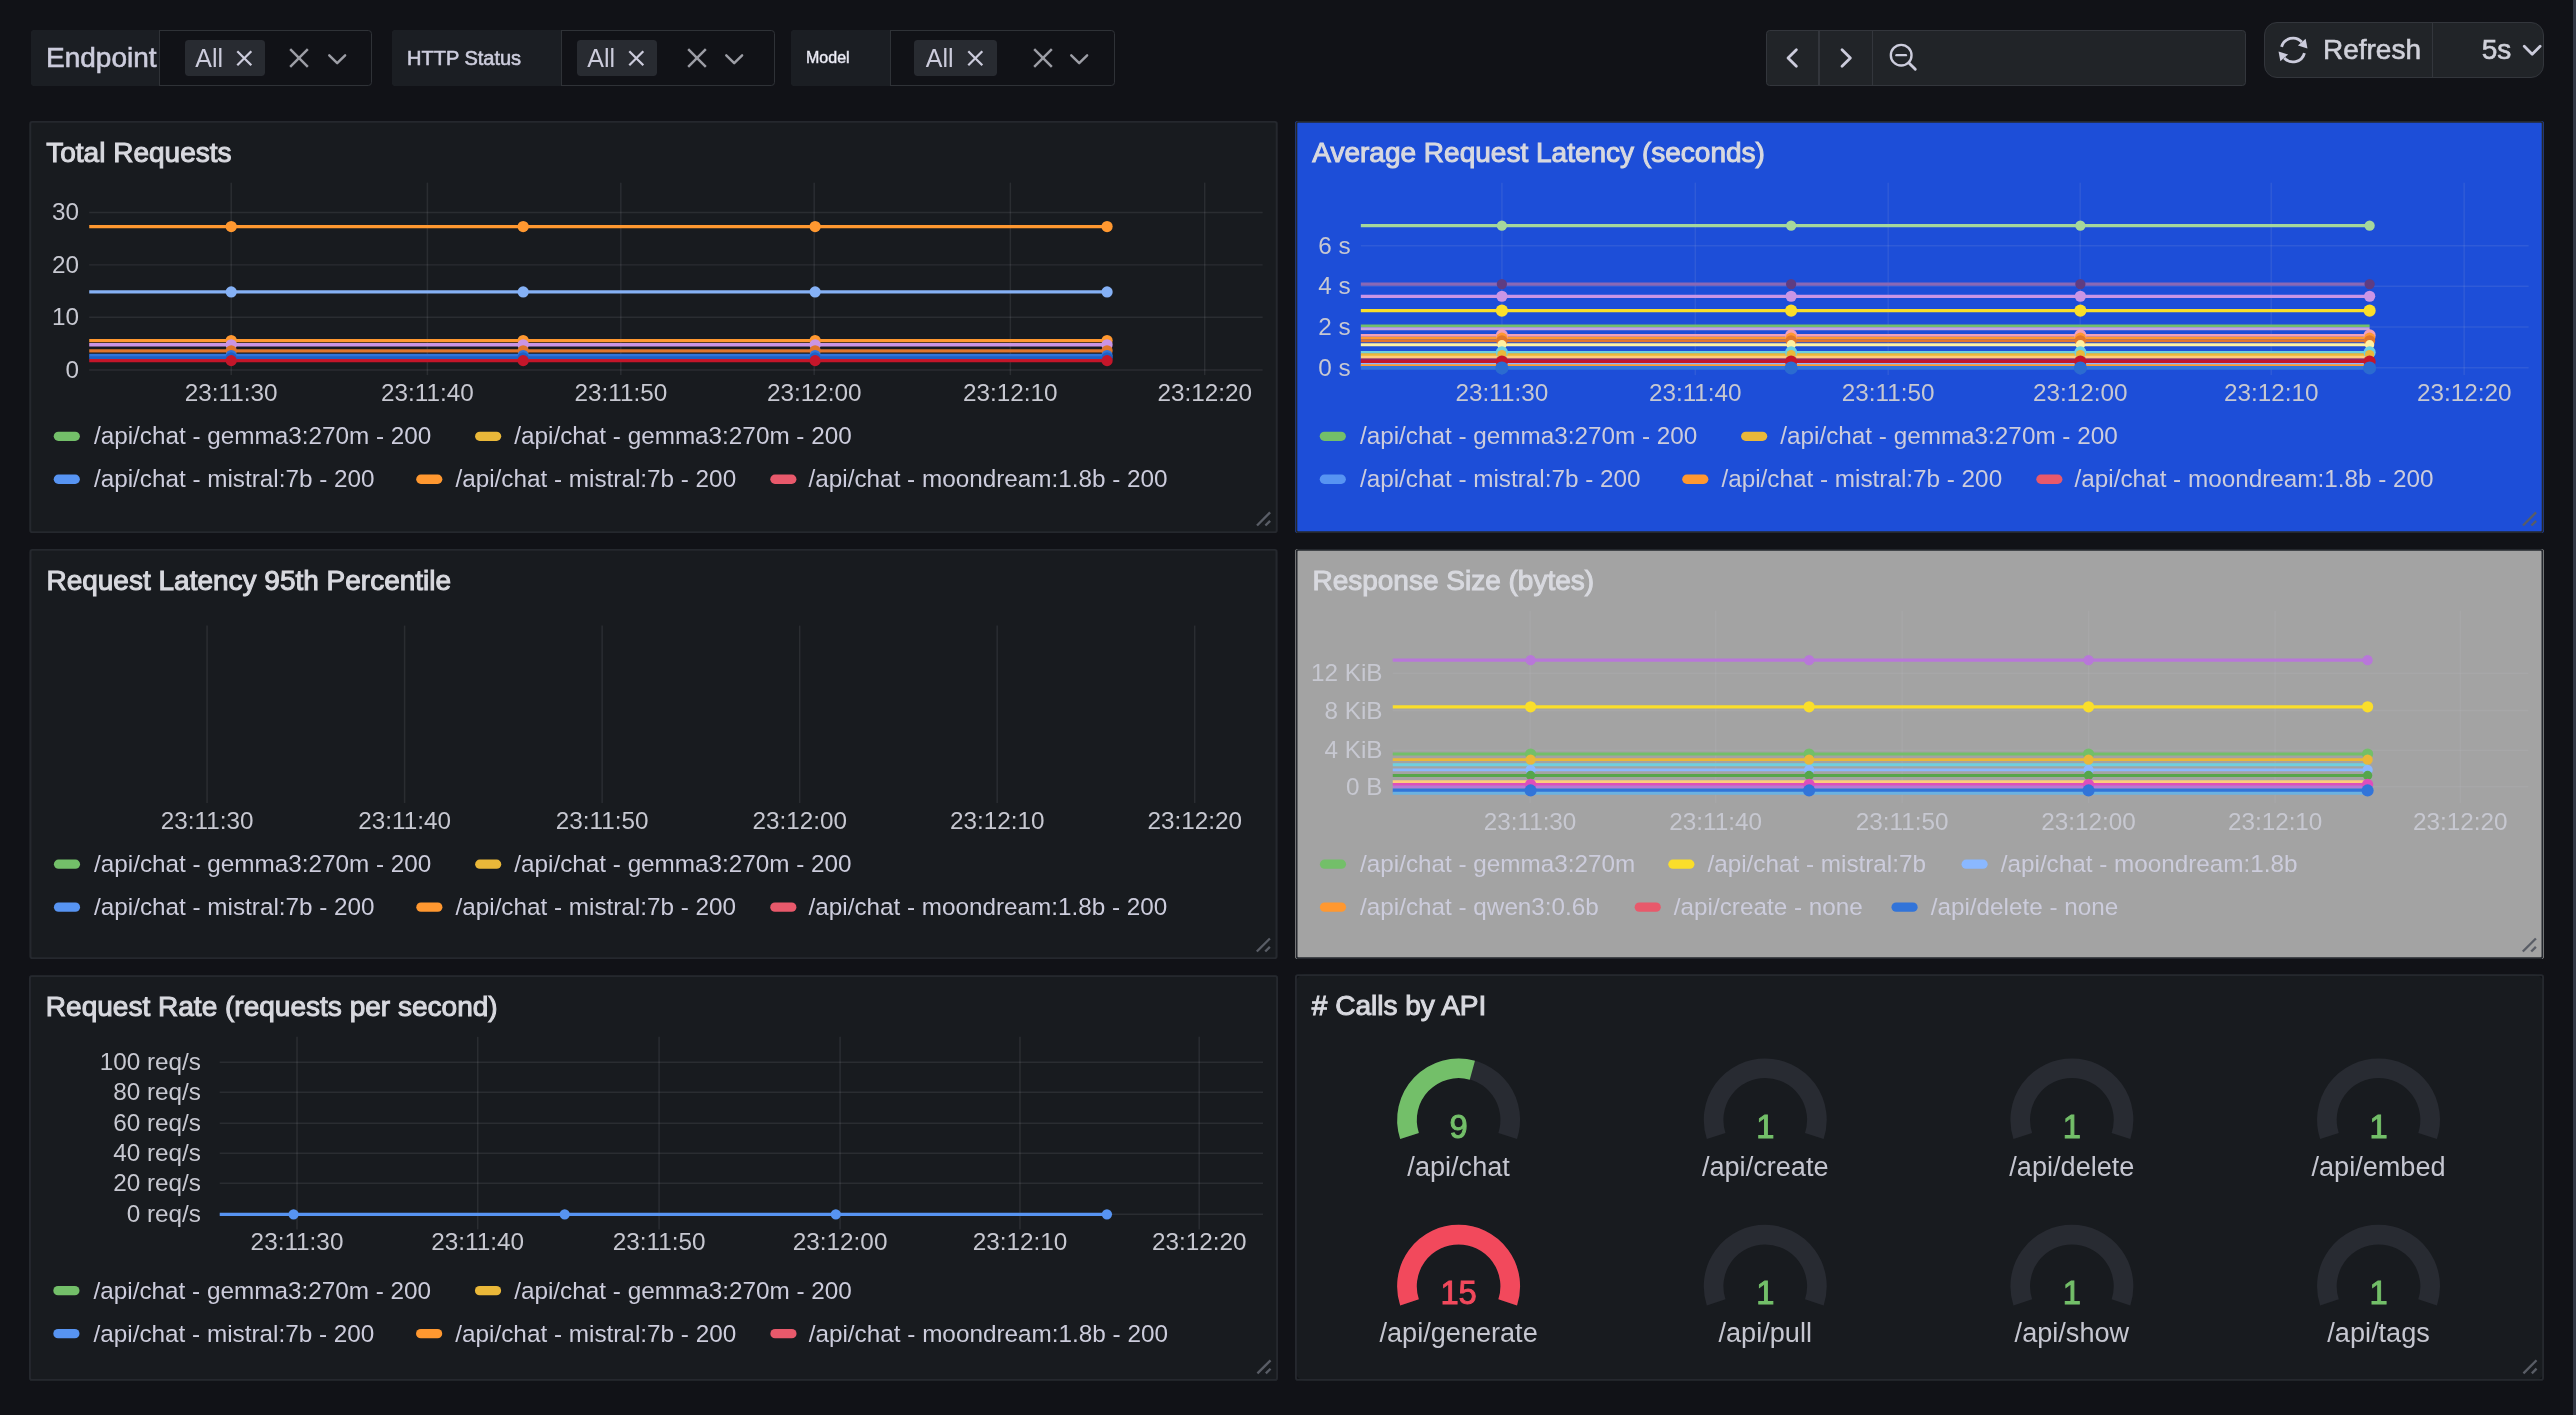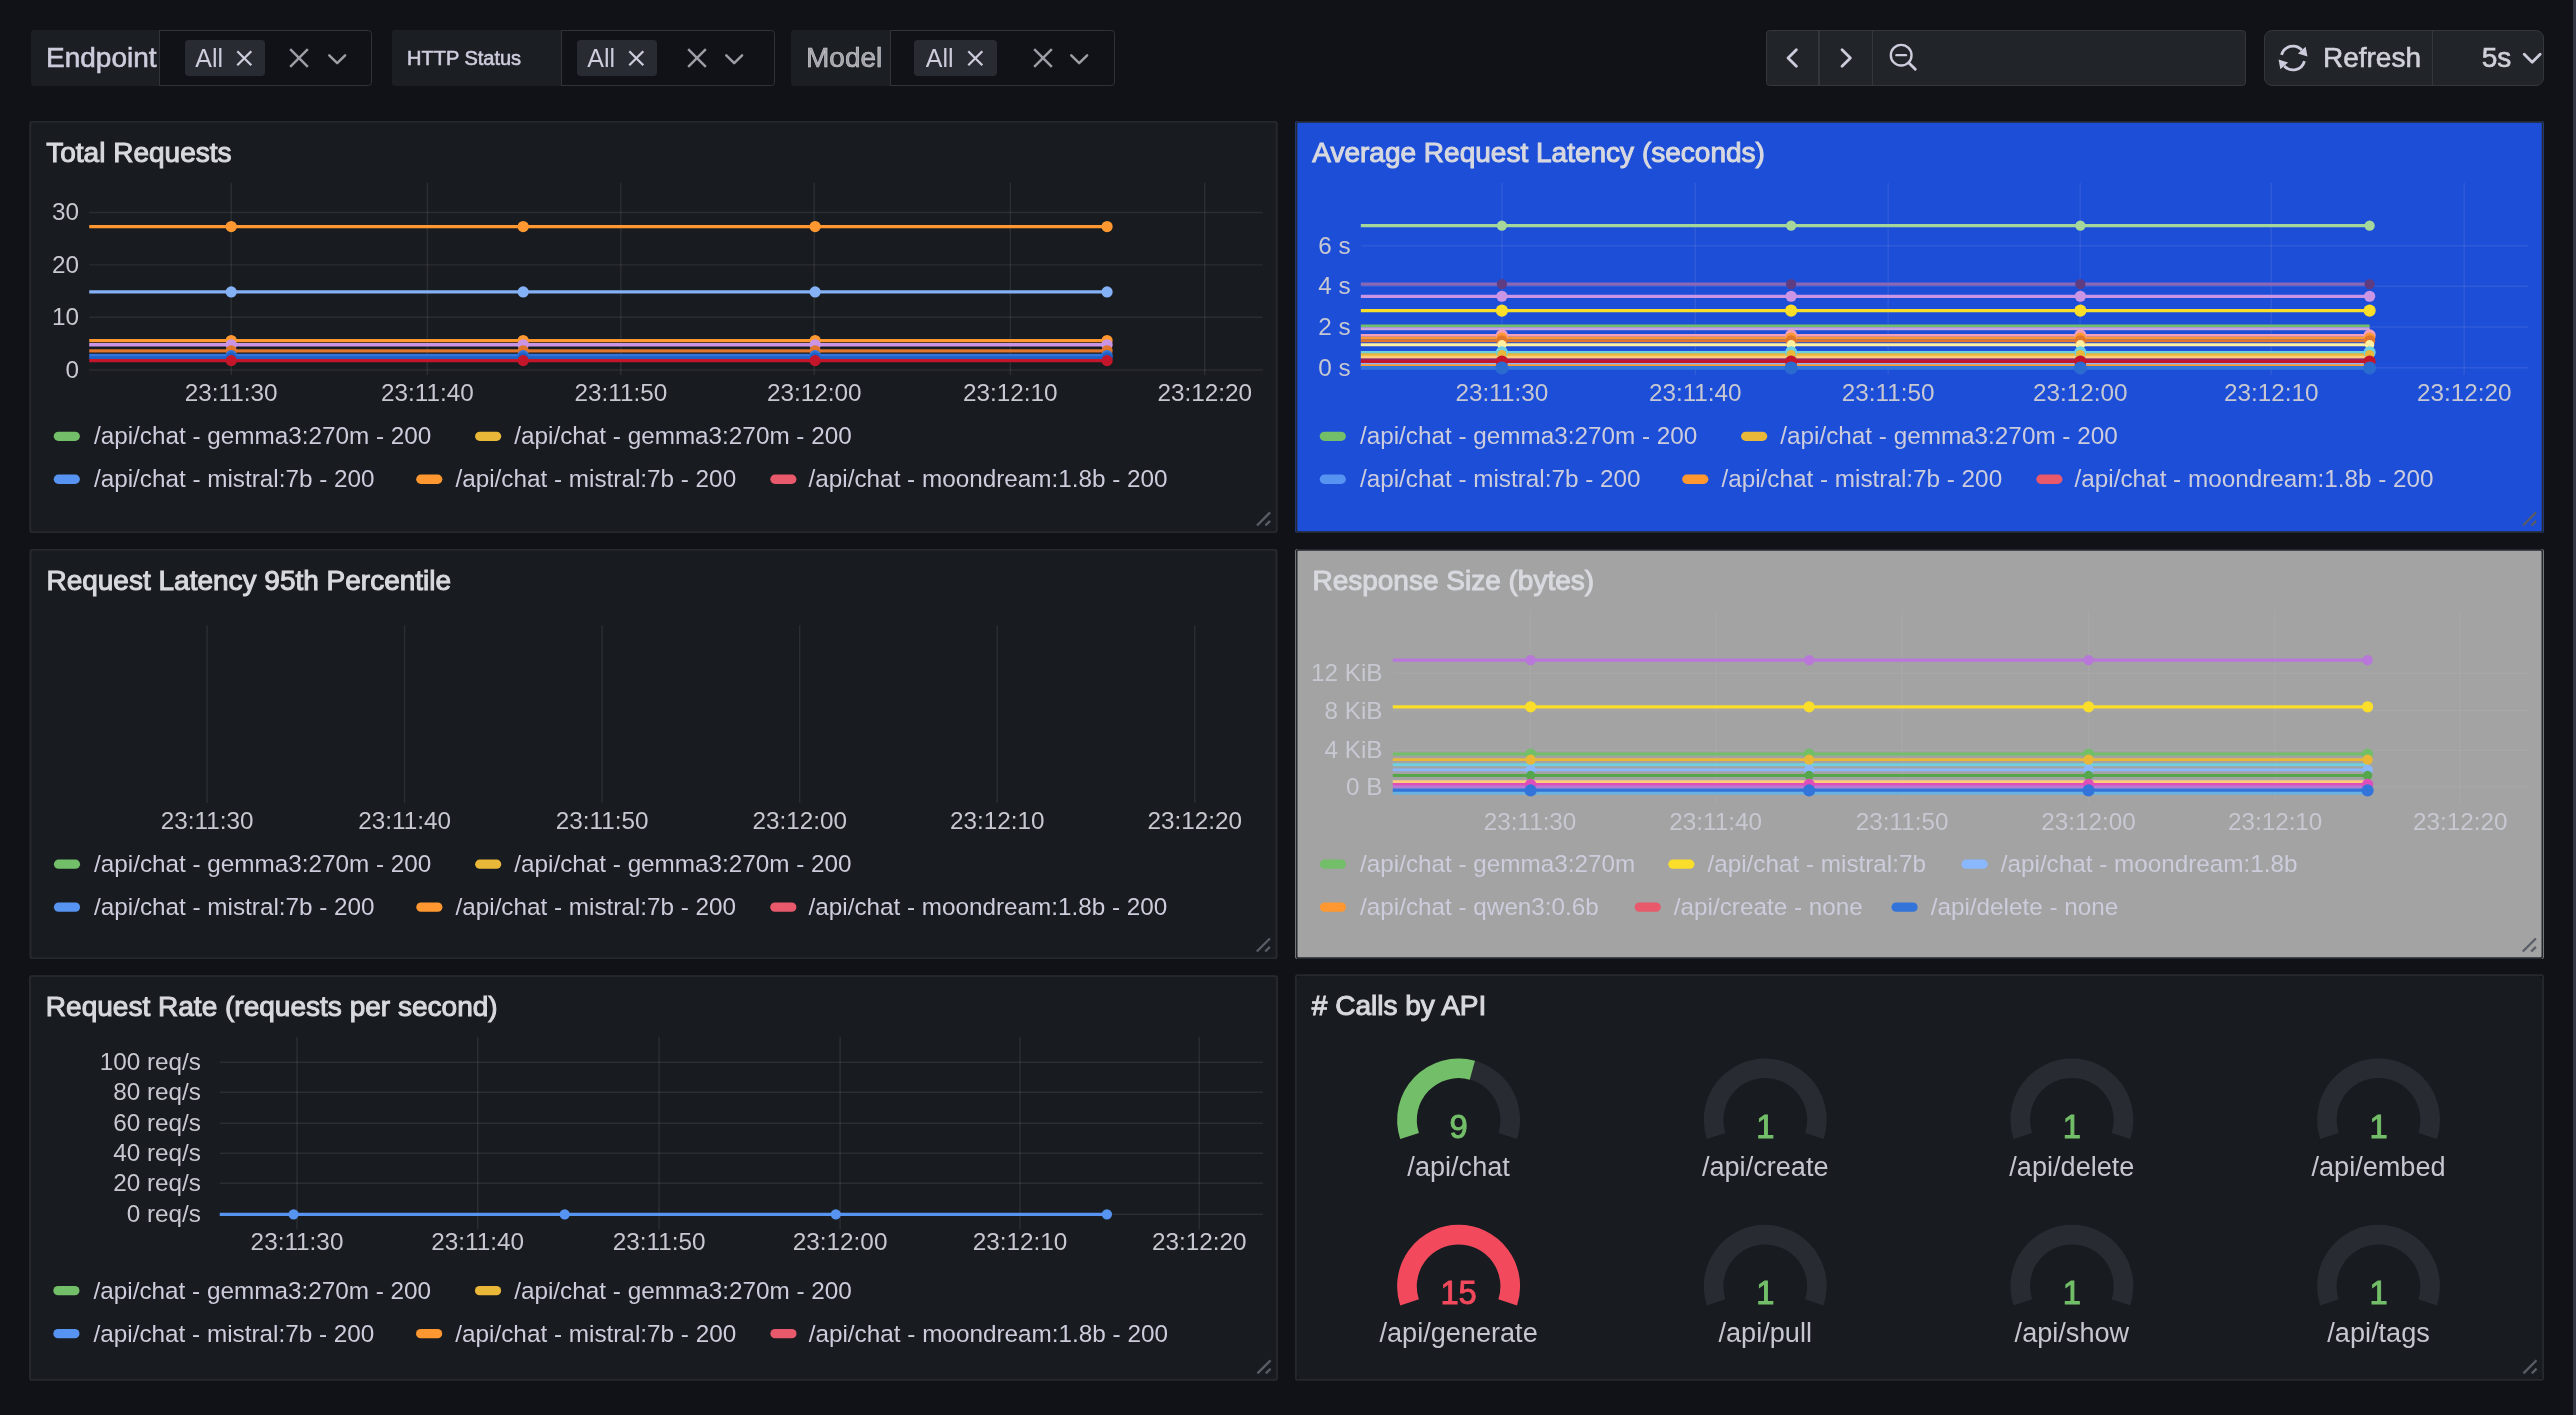--- a/index.html
+++ b/index.html
@@ -40,21 +40,21 @@
       <line x1="4.5" y1="4.5" x2="23.5" y2="23.5" stroke="#9d9ea6" stroke-width="2.6"></line>
       <line x1="4.5" y1="23.5" x2="23.5" y2="4.5" stroke="#9d9ea6" stroke-width="2.6"></line>
     </svg>
     <svg style="position:absolute;left:331px;top:18.7px" width="22.4" height="22.4" viewBox="0 0 24 24">
       <polyline points="3.5,6.75 12,15.25 20.5,6.75" fill="none" stroke="#9d9ea6" stroke-width="2.6" stroke-linecap="round" stroke-linejoin="round"></polyline>
     </svg>
   </div>
 <div style="position:absolute;left:791px;top:30px;width:324px;height:56px;">
     <div style="position:absolute;inset:0;border:1.9px solid #2f3237;border-radius:3.7px"></div>
     <div style="position:absolute;left:0;top:0;width:100px;height:56px;background:#1b1e23;border-right:1.9px solid #2f3237;border-radius:3.7px 0 0 3.7px;display:flex;align-items:center;padding-left:15px;box-sizing:border-box">
-      <span style="font-size:28px;color:#a3a3a3;white-space:nowrap;-webkit-text-stroke:0.6px #ccccdc">Model</span>
+      <span style="font-size:16px;color:#ffffff;white-space:nowrap;-webkit-text-stroke:0.6px #ccccdc">Model</span>
     </div>
     <div style="position:absolute;left:123px;top:10.3px;width:83px;height:36px;background:#282b31;border-radius:3.7px;display:flex;align-items:center;justify-content:center;gap:11.2px">
       <span style="font-size:25px;color:#ccccdc">All</span>
       <svg width="20.6" height="20.6" viewBox="0 0 22 22">
         <line x1="3.5" y1="3.5" x2="18.5" y2="18.5" stroke="#ccccdc" stroke-width="2.4"></line>
         <line x1="3.5" y1="18.5" x2="18.5" y2="3.5" stroke="#ccccdc" stroke-width="2.4"></line>
       </svg>
     </div>
     <svg style="position:absolute;left:239px;top:15px" width="26" height="26" viewBox="0 0 28 28">
       <line x1="4.5" y1="4.5" x2="23.5" y2="23.5" stroke="#9d9ea6" stroke-width="2.6"></line>
@@ -76,21 +76,21 @@
       </svg>
     </div>
     <div style="width:62px;display:flex;align-items:center;justify-content:center;border-left:1.9px solid #33363c">
       <svg width="32" height="32" viewBox="0 0 34 34">
         <circle cx="14" cy="14" r="11" fill="none" stroke="#ccccdc" stroke-width="2.5"></circle>
         <line x1="22" y1="22" x2="29" y2="29" stroke="#ccccdc" stroke-width="3" stroke-linecap="round"></line>
         <line x1="9" y1="14" x2="19" y2="14" stroke="#ccccdc" stroke-width="2.5" stroke-linecap="round"></line>
       </svg>
     </div>
   </div>
-<div style="position:absolute;left:2264px;top:30px;width:280px;height:56px;background:#212428;border:1.9px solid #33363c;border-radius:8px;box-sizing:border-box;display:flex;align-items:stretch">
+<div style="position:absolute;left:2264px;top:22px;width:280px;height:56px;background:#212428;border:1.9px solid #33363c;border-radius:13px;box-sizing:border-box;display:flex;align-items:stretch">
     <div style="flex:1;display:flex;align-items:center;justify-content:center;gap:13px">
       <svg width="34" height="34" viewBox="0 0 36 36">
         <path d="M 5.9 14.8 A 12.5 12.5 0 0 1 27.3 9.6" fill="none" stroke="#ccccdc" stroke-width="3"></path>
         <path d="M 30.1 21.2 A 12.5 12.5 0 0 1 8.7 26.4" fill="none" stroke="#ccccdc" stroke-width="3"></path>
         <polygon points="33.3,16.3 31.4,6.0 23.2,13.3" fill="#ccccdc"></polygon>
         <polygon points="2.7,19.7 4.6,30.0 12.8,22.7" fill="#ccccdc"></polygon>
       </svg>
       <span style="font-size:28px;color:#d0d1da;-webkit-text-stroke:0.6px #d0d1da">Refresh</span>
     </div>
     <div style="width:110px;display:flex;align-items:center;justify-content:flex-end;gap:9.3px;border-left:1.9px solid #33363c">

